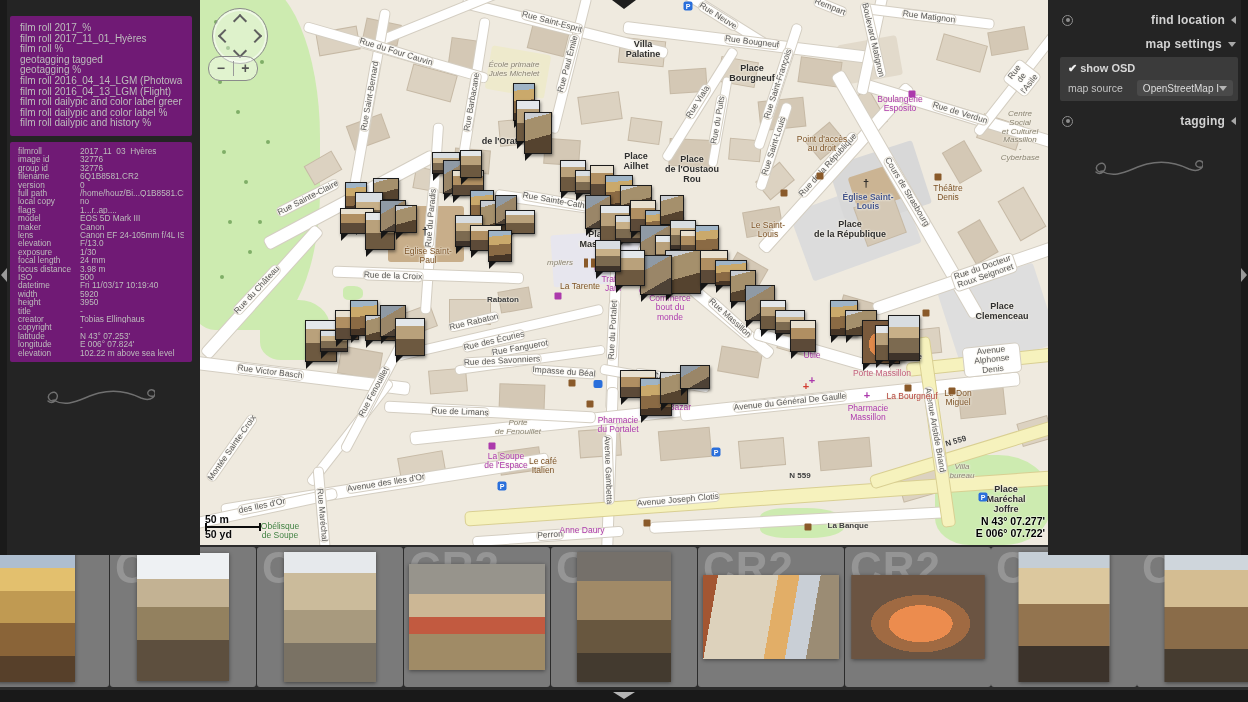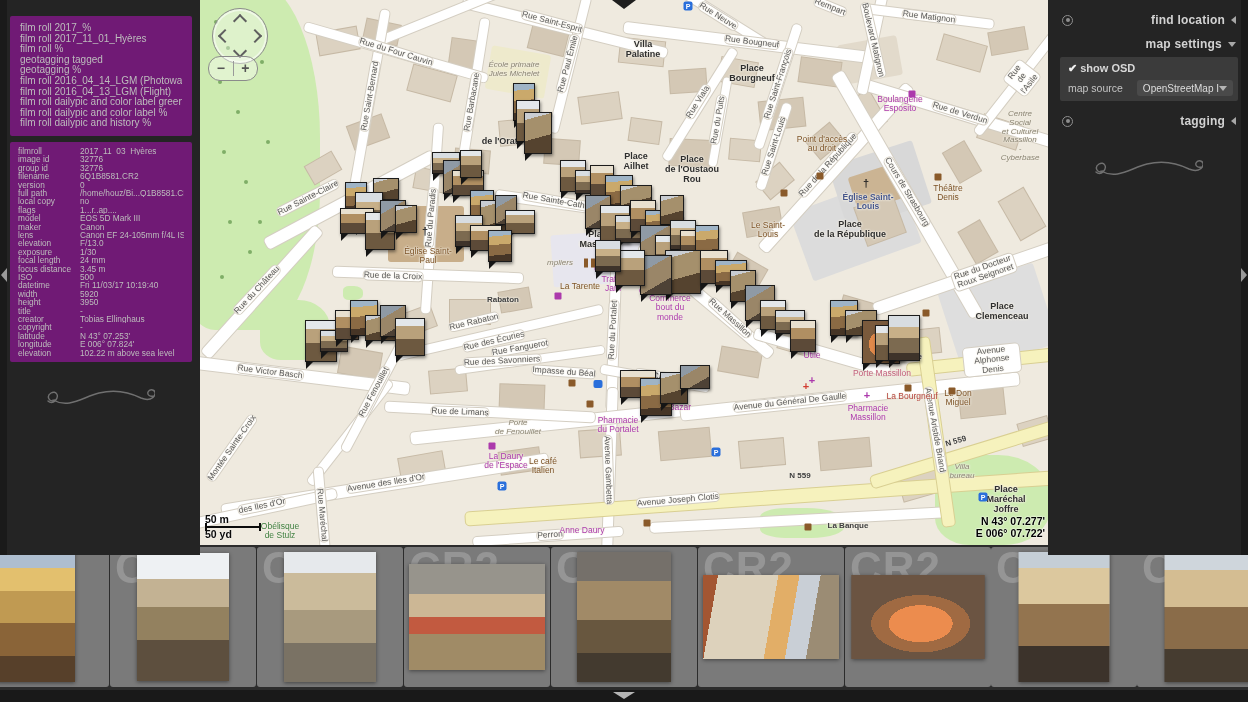--- a/index.html
+++ b/index.html
@@ -214,21 +214,21 @@
             <div class="inforow">
               <span class="k">exposure</span>
               <span class="v">1/30</span>
             </div>
             <div class="inforow">
               <span class="k">focal length</span>
               <span class="v">24 mm</span>
             </div>
             <div class="inforow">
               <span class="k">focus distance</span>
-              <span class="v">3.45 m</span>
+              <span class="v">3.98 m</span>
             </div>
             <div class="inforow">
               <span class="k">ISO</span>
               <span class="v">500</span>
             </div>
             <div class="inforow">
               <span class="k">datetime</span>
               <span class="v">Fri 11/03/17 10:19:40</span>
             </div>
             <div class="inforow">
@@ -490,27 +490,27 @@
         <div class="lbl poi-m" style="left: 700px; top: 104px; transform: translate(-50%, -50%) rotate(0deg);">Boulangerie
 Esposito</div>
         <div class="lbl poi-m" style="left: 413px; top: 284px; transform: translate(-50%, -50%) rotate(0deg);">Traffic
 Jam</div>
         <div class="lbl poi-m" style="left: 450px; top: 286px; transform: translate(-50%, -50%) rotate(0deg);">Fromages
 et Cie</div>
         <div class="lbl poi-m" style="left: 470px; top: 308px; transform: translate(-50%, -50%) rotate(0deg);">Commerce
 bout du
 monde</div>
         <div class="lbl poi-b" style="left: 380px; top: 287px; transform: translate(-50%, -50%) rotate(0deg);">La Tarente</div>
-        <div class="lbl poi-m" style="left: 306px; top: 461px; transform: translate(-50%, -50%) rotate(0deg);">La Daury
+        <div class="lbl poi-m" style="left: 306px; top: 461px; transform: translate(-50%, -50%) rotate(0deg);">La Soupe
 de l'Espace</div>
         <div class="lbl poi-b" style="left: 343px; top: 466px; transform: translate(-50%, -50%) rotate(0deg);">Le café
 Italien</div>
         <div class="lbl poi-m" style="left: 382px; top: 531px; transform: translate(-50%, -50%) rotate(0deg);">Anne Daury</div>
         <div class="lbl poi-g" style="left: 80px; top: 531px; transform: translate(-50%, -50%) rotate(0deg);">Obélisque
-de Stulz</div>
+de Soupe</div>
         <div class="lbl poi-m" style="left: 418px; top: 425px; transform: translate(-50%, -50%) rotate(0deg);">Pharmacie
 du Portalet</div>
         <div class="lbl poi-m" style="left: 480px; top: 408px; transform: translate(-50%, -50%) rotate(0deg);">Bazar</div>
         <div class="lbl poi-m" style="left: 668px; top: 413px; transform: translate(-50%, -50%) rotate(0deg);">Pharmacie
 Massillon</div>
         <div class="lbl poi-pk" style="left: 682px; top: 374px; transform: translate(-50%, -50%) rotate(0deg);">Porte Massillon</div>
         <div class="lbl poi-m" style="left: 612px; top: 356px; transform: translate(-50%, -50%) rotate(0deg);">Utile</div>
         <div class="lbl poi-r" style="left: 712px; top: 397px; transform: translate(-50%, -50%) rotate(0deg);">La Bourgneuf</div>
         <div class="lbl poi-b" style="left: 758px; top: 398px; transform: translate(-50%, -50%) rotate(0deg);">Le Don
 Miguel</div>

